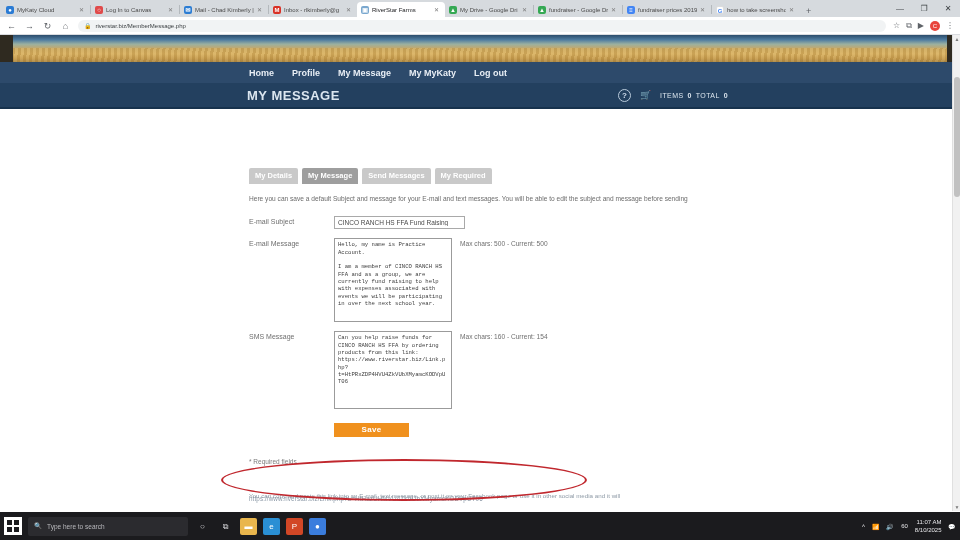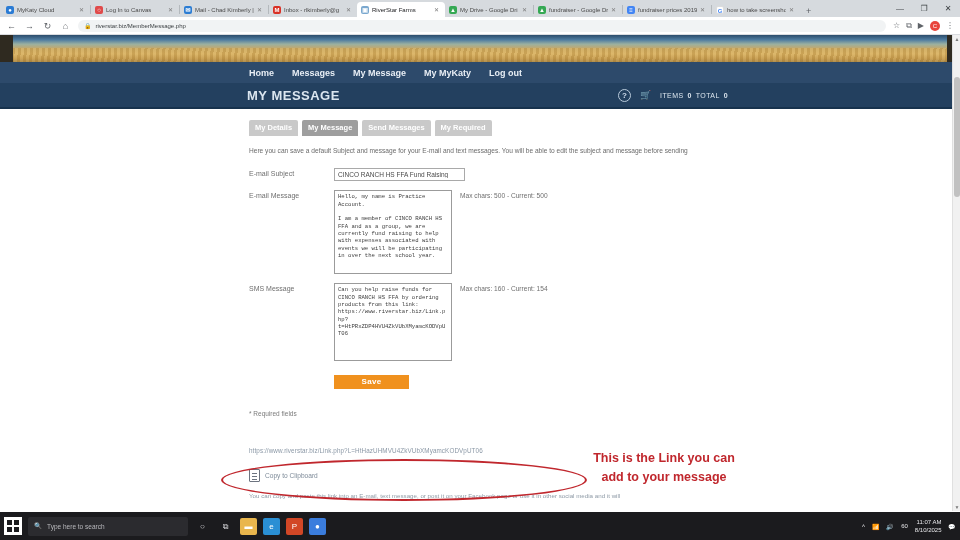--- a/index.html
+++ b/index.html
@@ -200,21 +200,21 @@
 
   
   #content {
     position: relative;
     background: #fff;
     height: 402px;
     padding: 11px 0 0 249px;
   }
 
   
-  #sectiontabs { display: flex; gap: 4px; margin-bottom: 10px; }
+  #sectiontabs { display: flex; gap: 4px; margin-bottom: 10px; margin-top: 48px; }
   .stab {
     background: #c9c9c9;
     color: #ffffff;
     font-size: 7.5px;
     font-weight: bold;
     padding: 3px 6px 4px 6px;
     border-radius: 2px 2px 0 0;
     white-space: nowrap;
   }
   .stab.active { background: #9e9e9e; }
@@ -496,21 +496,21 @@
 
     <div id="viewport">
 
       <div id="hero">
         <div class="sidecurtain-l"></div>
         <div class="sidecurtain-r"></div>
       </div>
 
       <div id="sitenav">
         <a href="#">Home</a>
-        <a href="#">Messages</a>
+        <a href="#">Profile</a>
         <a href="#">My Message</a>
         <a href="#">My MyKaty</a>
         <a href="#">Log out</a>
       </div>
 
       <div id="titlebar">
         <div id="pagetitle">MY MESSAGE</div>
         <div id="cartzone">
           <span class="helpicon">?</span>
           <span class="carticon">🛒</span>
@@ -570,21 +570,20 @@
           <div id="clipboardrow">
             <span class="docicon"></span>
             <span id="cliptext">Copy to Clipboard</span>
           </div>
         </div>
 
         <div id="footnote">You can copy and paste this link into an E-mail, text message, or post it on your Facebook page or use it in other social media and it will</div>
       </div>
 
       <div id="ellipse"></div>
-      <div id="annotation">This is the Link you can add to your message</div>
 
       <div id="pagescroll">
         <div class="arrow-up">▲</div>
         <div class="thumb"></div>
         <div class="arrow-dn">▼</div>
       </div>
 
     </div>
   </div>
 

